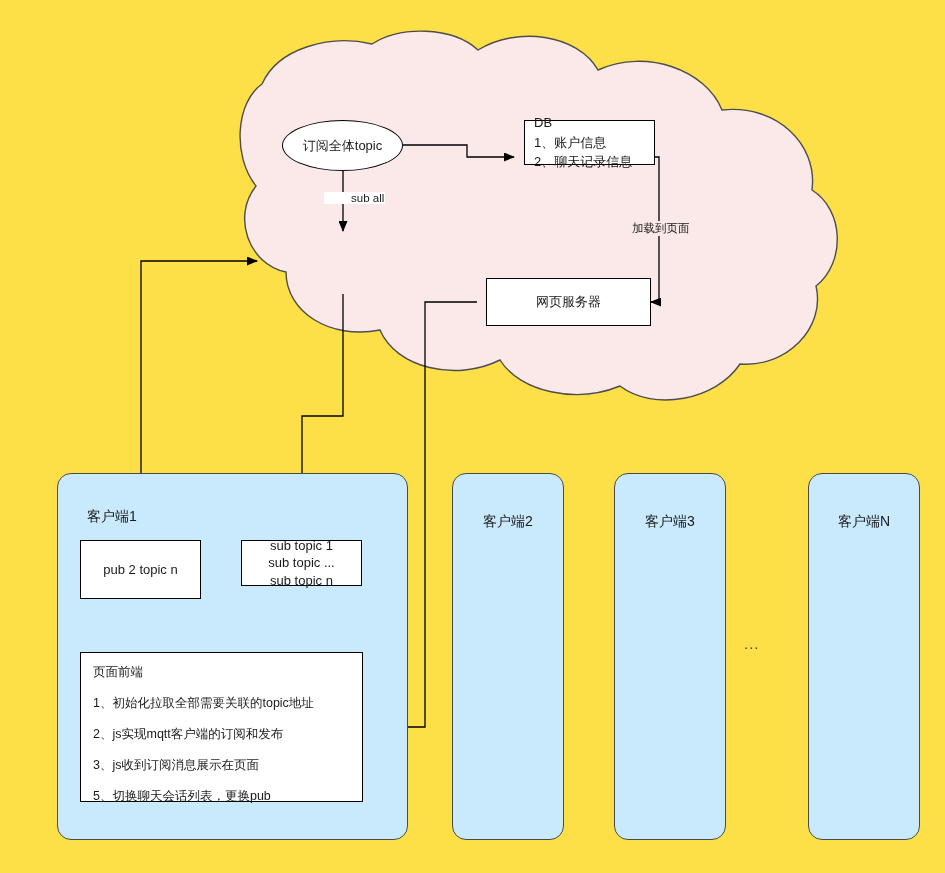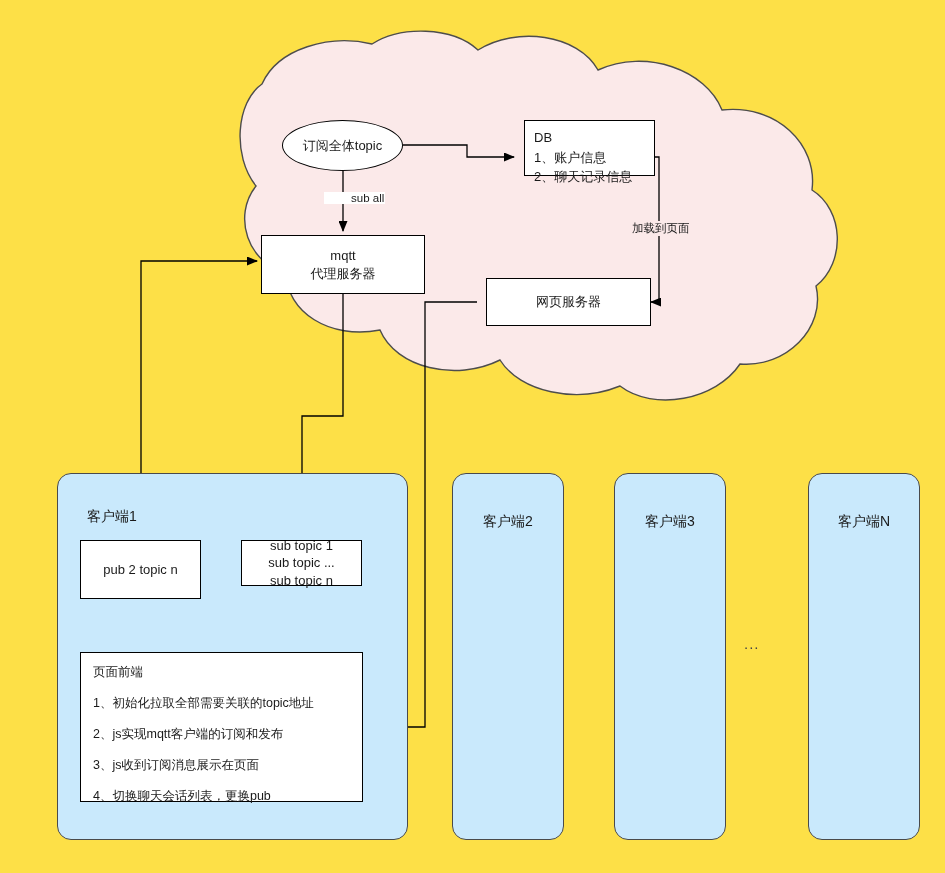--- a/index.html
+++ b/index.html
@@ -138,30 +138,26 @@
 
     <path d="M 343 294 L 343 416 L 302 416 L 302 534" fill="none" stroke="#000000" stroke-width="1.3" marker-end="url(#arrow)"></path>
 
     <path d="M 477 302 L 425 302 L 425 727 L 364 727" fill="none" stroke="#000000" stroke-width="1.3" marker-end="url(#arrow)"></path>
   </svg>
 
   <div class="node ellipse" style="left:282px; top:120px; width:121px; height:51px;">
     <span>订阅全体topic</span>
   </div>
 
-  <div class="node plainbox leftalign multiline" style="left:524px; top:120px; width:131px; height:56px;">
+  <div class="node plainbox leftalign multiline" style="left:524px; top:120px; width:131px; height:45px;align-items:center;">
     <span>DB
 1、账户信息
 2、聊天记录信息</span>
   </div>
 
-  <div class="node plainbox multiline" style="left:261px; top:235px; width:164px; height:59px;">
-    <span>mqtt
-代理服务器</span>
-  </div>
 
   <div class="node plainbox" style="left:486px; top:278px; width:165px; height:48px;">
     <span>网页服务器</span>
   </div>
 
   <div class="edge-label" style="left:324px; top:192px;padding-left:27px;">
     <span>sub all</span>
   </div>
 
   <div class="edge-label ontint" style="left:631px; top:221px;">
@@ -181,21 +177,21 @@
     <span>sub topic 1
 sub topic ...
 sub topic n</span>
   </div>
 
   <div class="frontend" style="left:80px; top:652px; width:283px; height:150px;">
     <div class="fl">页面前端</div>
     <div class="fl">1、初始化拉取全部需要关联的topic地址</div>
     <div class="fl">2、js实现mqtt客户端的订阅和发布</div>
     <div class="fl">3、js收到订阅消息展示在页面</div>
-    <div class="fl">4、切换聊天会话列表，更换pub</div>
+    <div class="fl">5、切换聊天会话列表，更换pub</div>
   </div>
 
   <div class="node clientbox" style="left:452px; top:473px; width:112px; height:367px;">
     <span>客户端2</span>
   </div>
 
   <div class="node clientbox" style="left:614px; top:473px; width:112px; height:367px;">
     <span>客户端3</span>
   </div>
 

